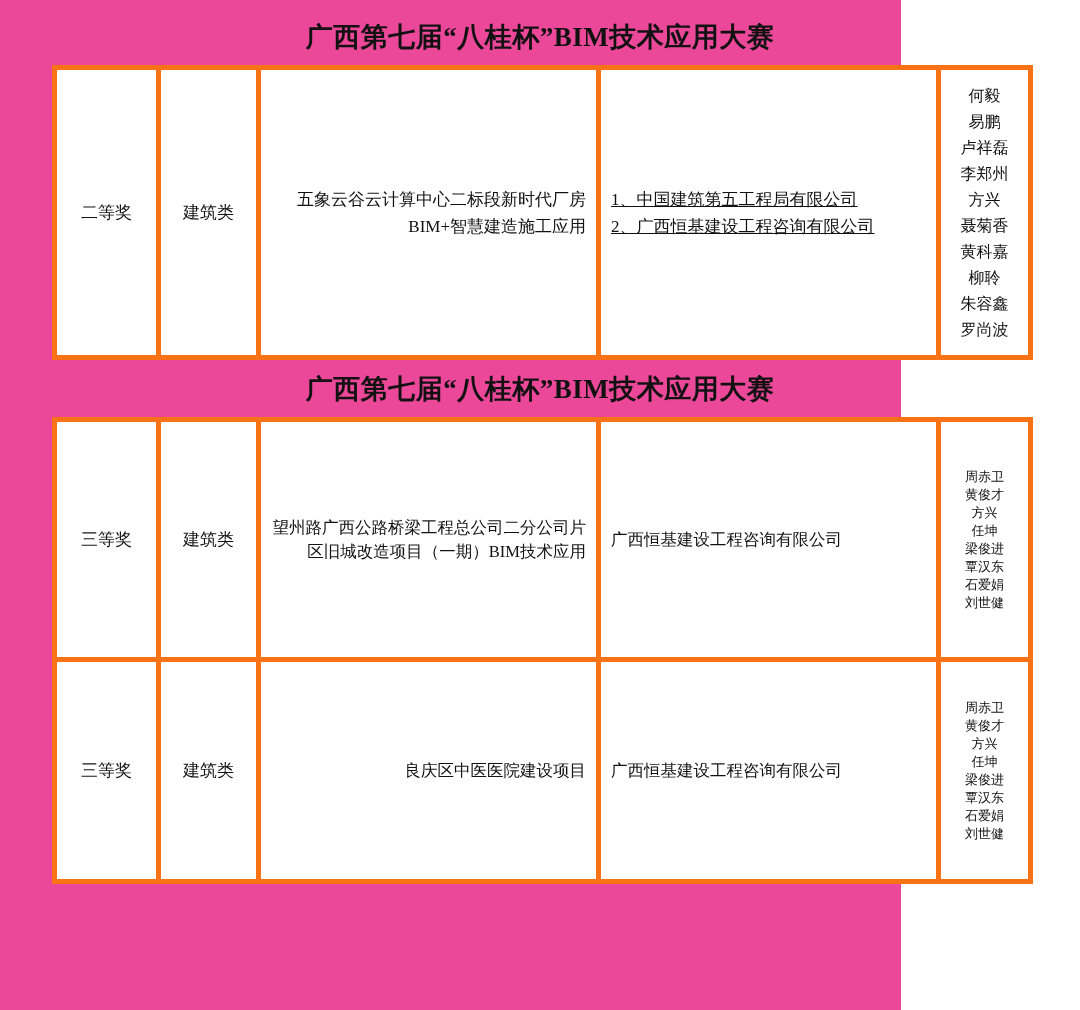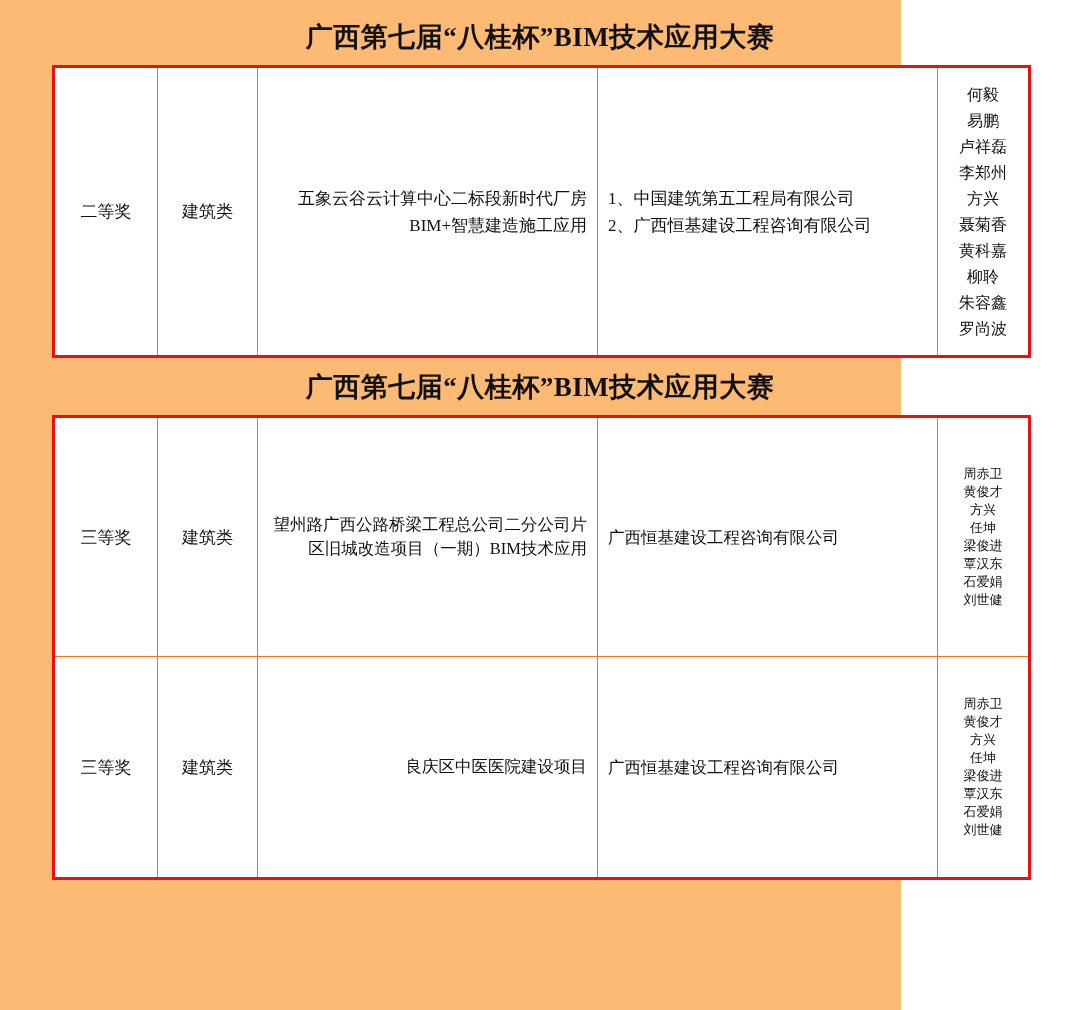--- a/index.html
+++ b/index.html
@@ -11,21 +11,21 @@
     width: 1080px;
     height: 1010px;
     font-family: "Liberation Serif", "DejaVu Serif", serif;
     color: #1a1a1a;
     overflow: hidden;
   }
   .page {
     width: 901px;
     height: 1010px;
     position: relative;
-    background: #fdba74;
+    background: #ec4899;
   }
   .section {
     width: 1080px;
   }
   .doc-title {
     text-align: center;
     font-weight: bold;
     font-size: 27px;
     line-height: 35px;
     letter-spacing: 0.5px;
@@ -46,21 +46,21 @@
     box-sizing: border-box;
   }
   table.award {
     width: 976px;
     border-collapse: collapse;
     table-layout: fixed;
     border: 3px solid #e8130f;
     background: #ffffff;
   }
   table.award td {
-    border: 1px solid #f97316;
+    border: 5px solid #f97316;
     vertical-align: middle;
     font-size: 17px;
     line-height: 27px;
     color: #111111;
     padding: 8px 10px;
     box-sizing: border-box;
     font-family: "Liberation Serif", "DejaVu Serif", serif;
   }
   .col-prize { width: 104px; text-align: center; }
   .col-type  { width: 100px; text-align: center; }
@@ -73,21 +73,21 @@
     font-size: 16px;
     white-space: pre-line;
   }
   .t1 td { height: 290px; }
   .t1 .col-name { font-size: 17px; }
   .t2 .row-a td { height: 240px; }
   .t2 .row-b td { height: 222px; }
   .t2 .col-name { font-size: 16.5px; line-height: 24px; }
   .t2 .col-org  { font-size: 16.5px; }
   .t2 .people { font-size: 13px; line-height: 18px; }
-  .cell-multiline { white-space: pre-line; }
+  .cell-multiline { white-space: pre-line; text-decoration: underline; }
 </style>
 </head>
 <body>
 
 <div class="page">
 
   <div class="section">
     <div class="doc-title title-1">
       <span class="title-line">广西第七届“八桂杯”BIM技术应用大赛</span>
     </div>

